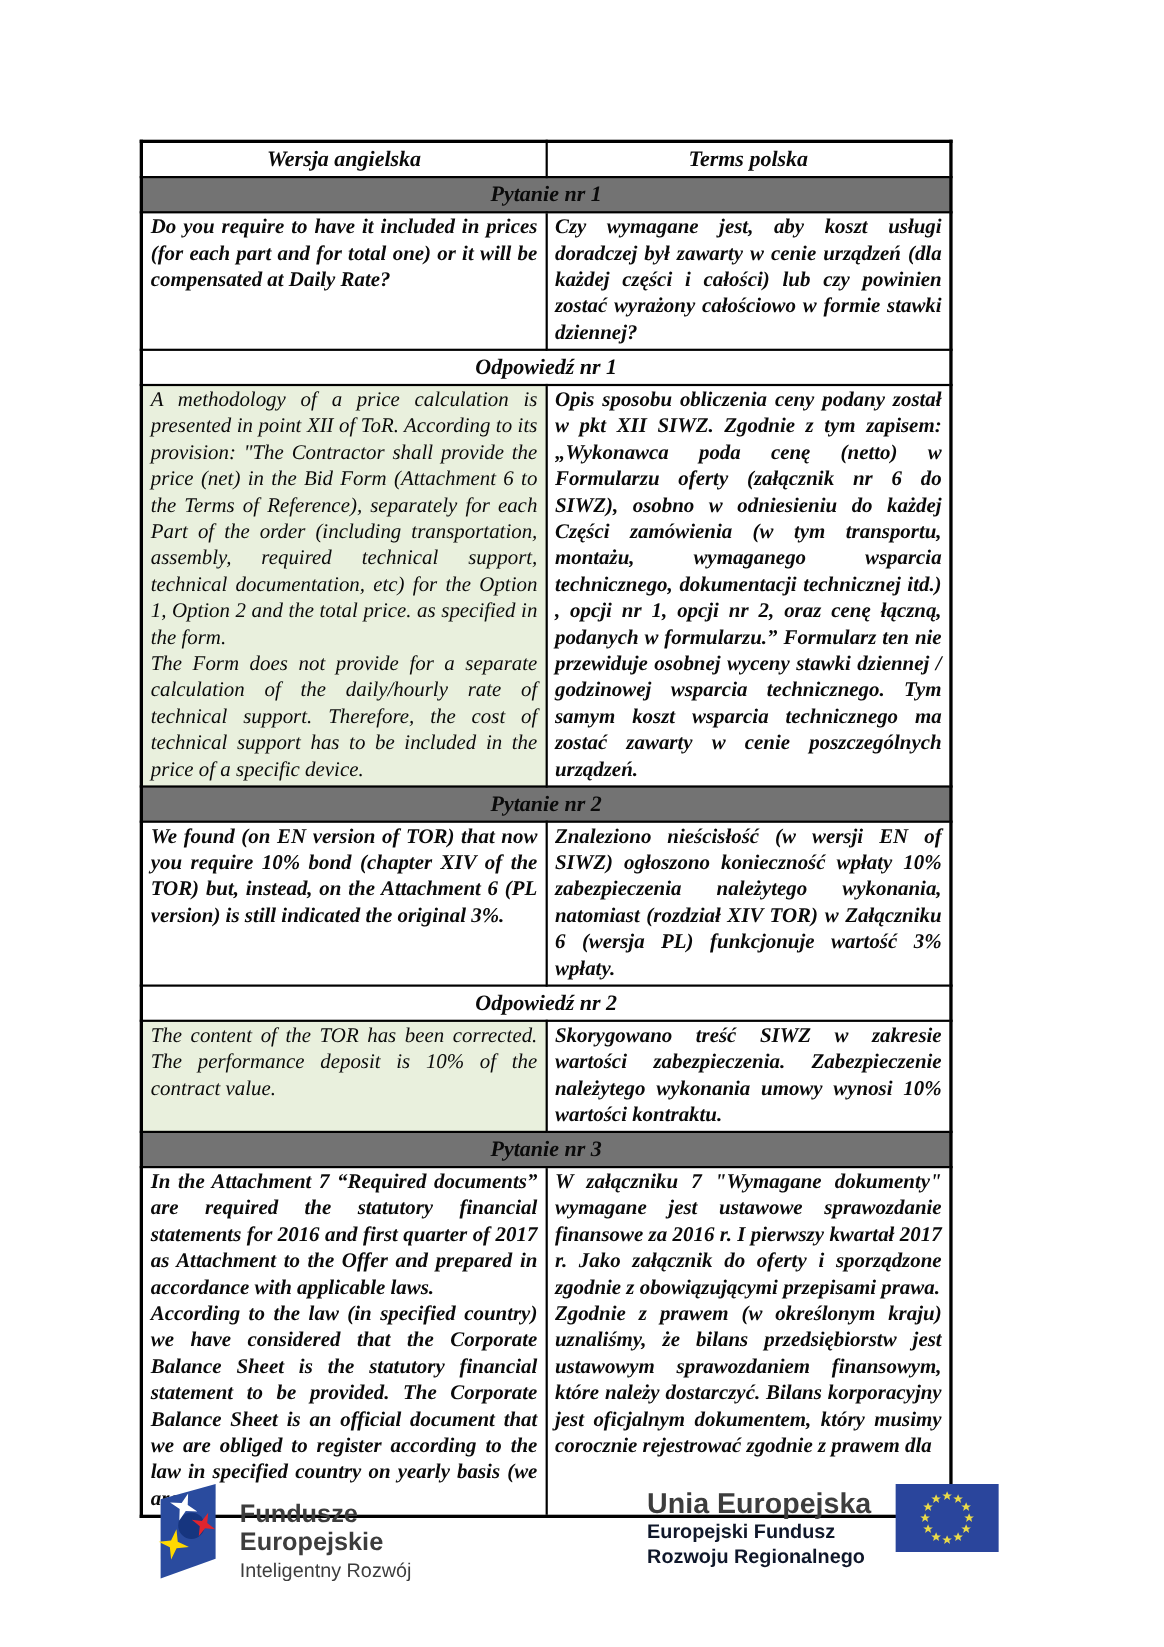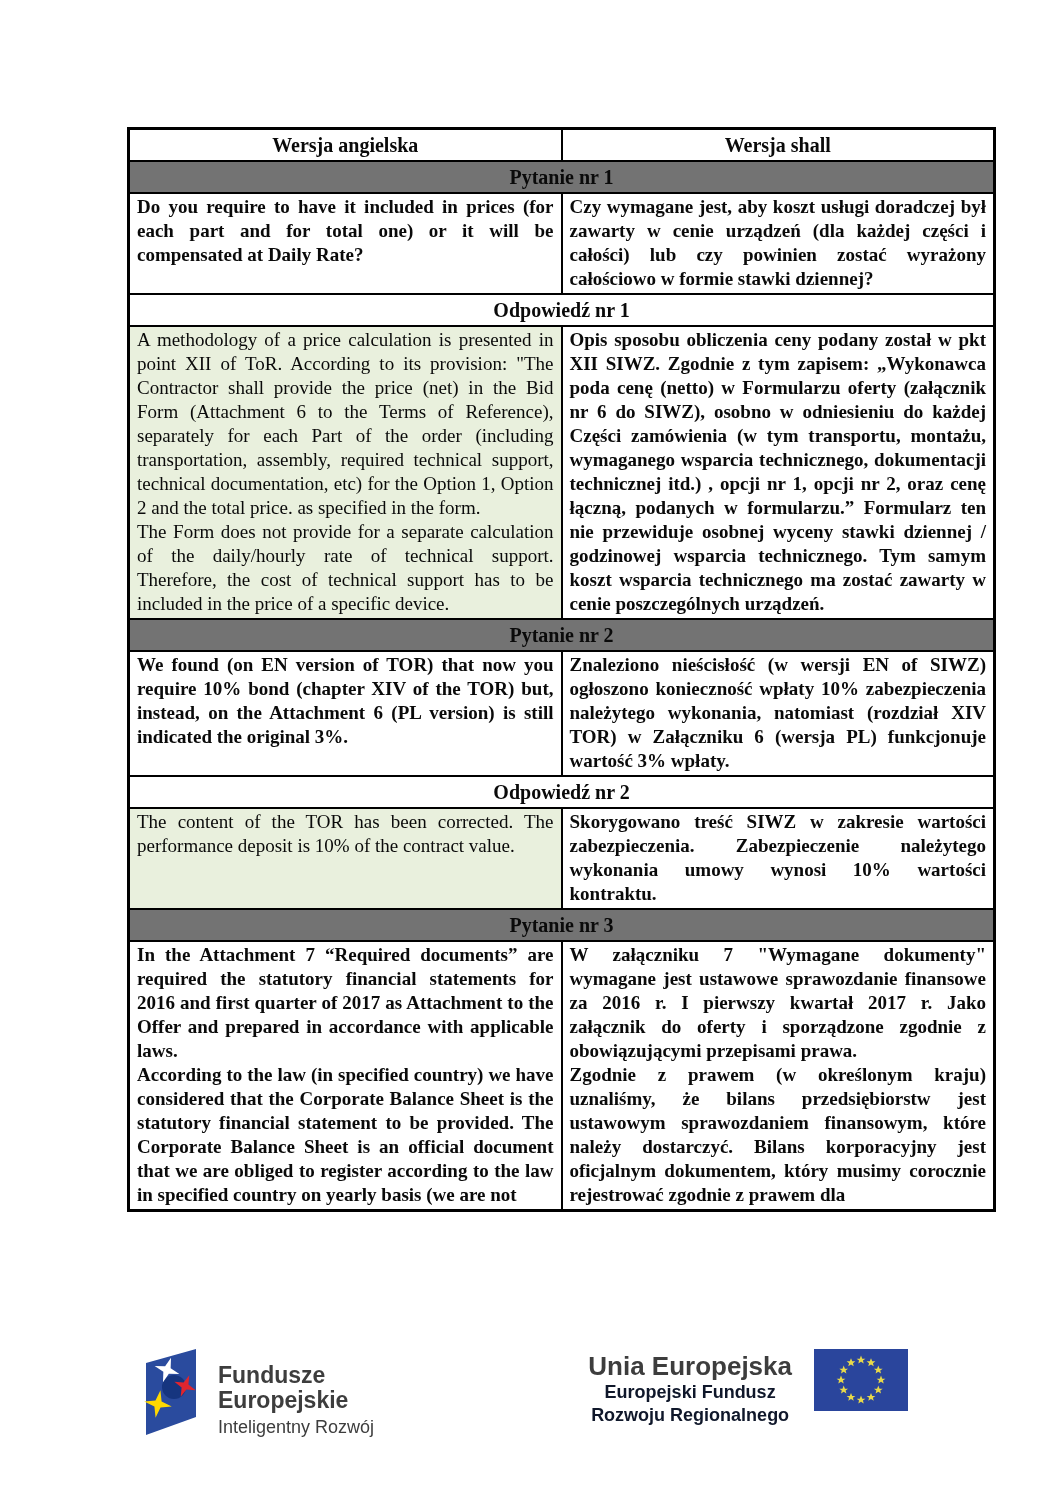--- a/index.html
+++ b/index.html
@@ -9,24 +9,25 @@
     width: 1058px;
     height: 1497px;
     background: #ffffff;
     font-family: "Liberation Serif", serif;
     overflow: hidden;
   }
   table.qa {
     position: absolute;
     left: 127px;
     top: 127px;
-    width: 869px;
+    width: 739px;
     border-collapse: collapse;
     border: 3px solid #000;
     table-layout: fixed;
+    font-style: italic;
   }
   table.qa td {
     border: 2px solid #000;
     vertical-align: top;
     padding: 1px 7px 2px 7px;
     font-size: 19px;
     line-height: 24px;
     color: #0a0a0a;
     text-align: justify;
     white-space: pre-wrap;
@@ -62,34 +63,34 @@
     justify-content: space-between;
     align-items: flex-start;
     font-family: "Liberation Sans", sans-serif;
     color: #3d3d3d;
   }
   .logo-left { display: flex; align-items: flex-end; gap: 14px; }
   .fe-text { padding-top: 8px; }
   .fe-title { font-weight: bold; font-size: 23px; line-height: 25px; }
   .fe-sub { font-size: 18px; line-height: 28px; }
   .logo-right { display: flex; align-items: flex-start; gap: 22px; padding-top: 6px; }
-  .eu-text { text-align: center; padding-top: 2px; }
+  .eu-text { text-align: left; padding-top: 2px; }
   .eu-title { font-weight: bold; font-size: 26px; line-height: 30px; }
   .eu-sub { font-weight: bold; font-size: 18px; line-height: 23px; color: #0f172a; }
 </style>
 </head>
 <body>
 
 <div class="page">
 
   <table class="qa">
     <tbody>
         <tr class="colhead">
       <td>Wersja angielska</td>
-      <td>Wersja shall</td>
+      <td>Terms polska</td>
     </tr>
 
     <tr class="band gray">
       <td colspan="2">Pytanie nr 1</td>
     </tr>
     <tr>
       <td class="q">Do you require to have it included in prices (for each part and for total one) or it will be compensated at Daily Rate?</td>
       <td class="q">Czy wymagane jest, aby koszt usługi doradczej był zawarty w cenie urządzeń (dla każdej części i całości) lub czy powinien zostać wyrażony całościowo w formie stawki dziennej?</td>
     </tr>
 

